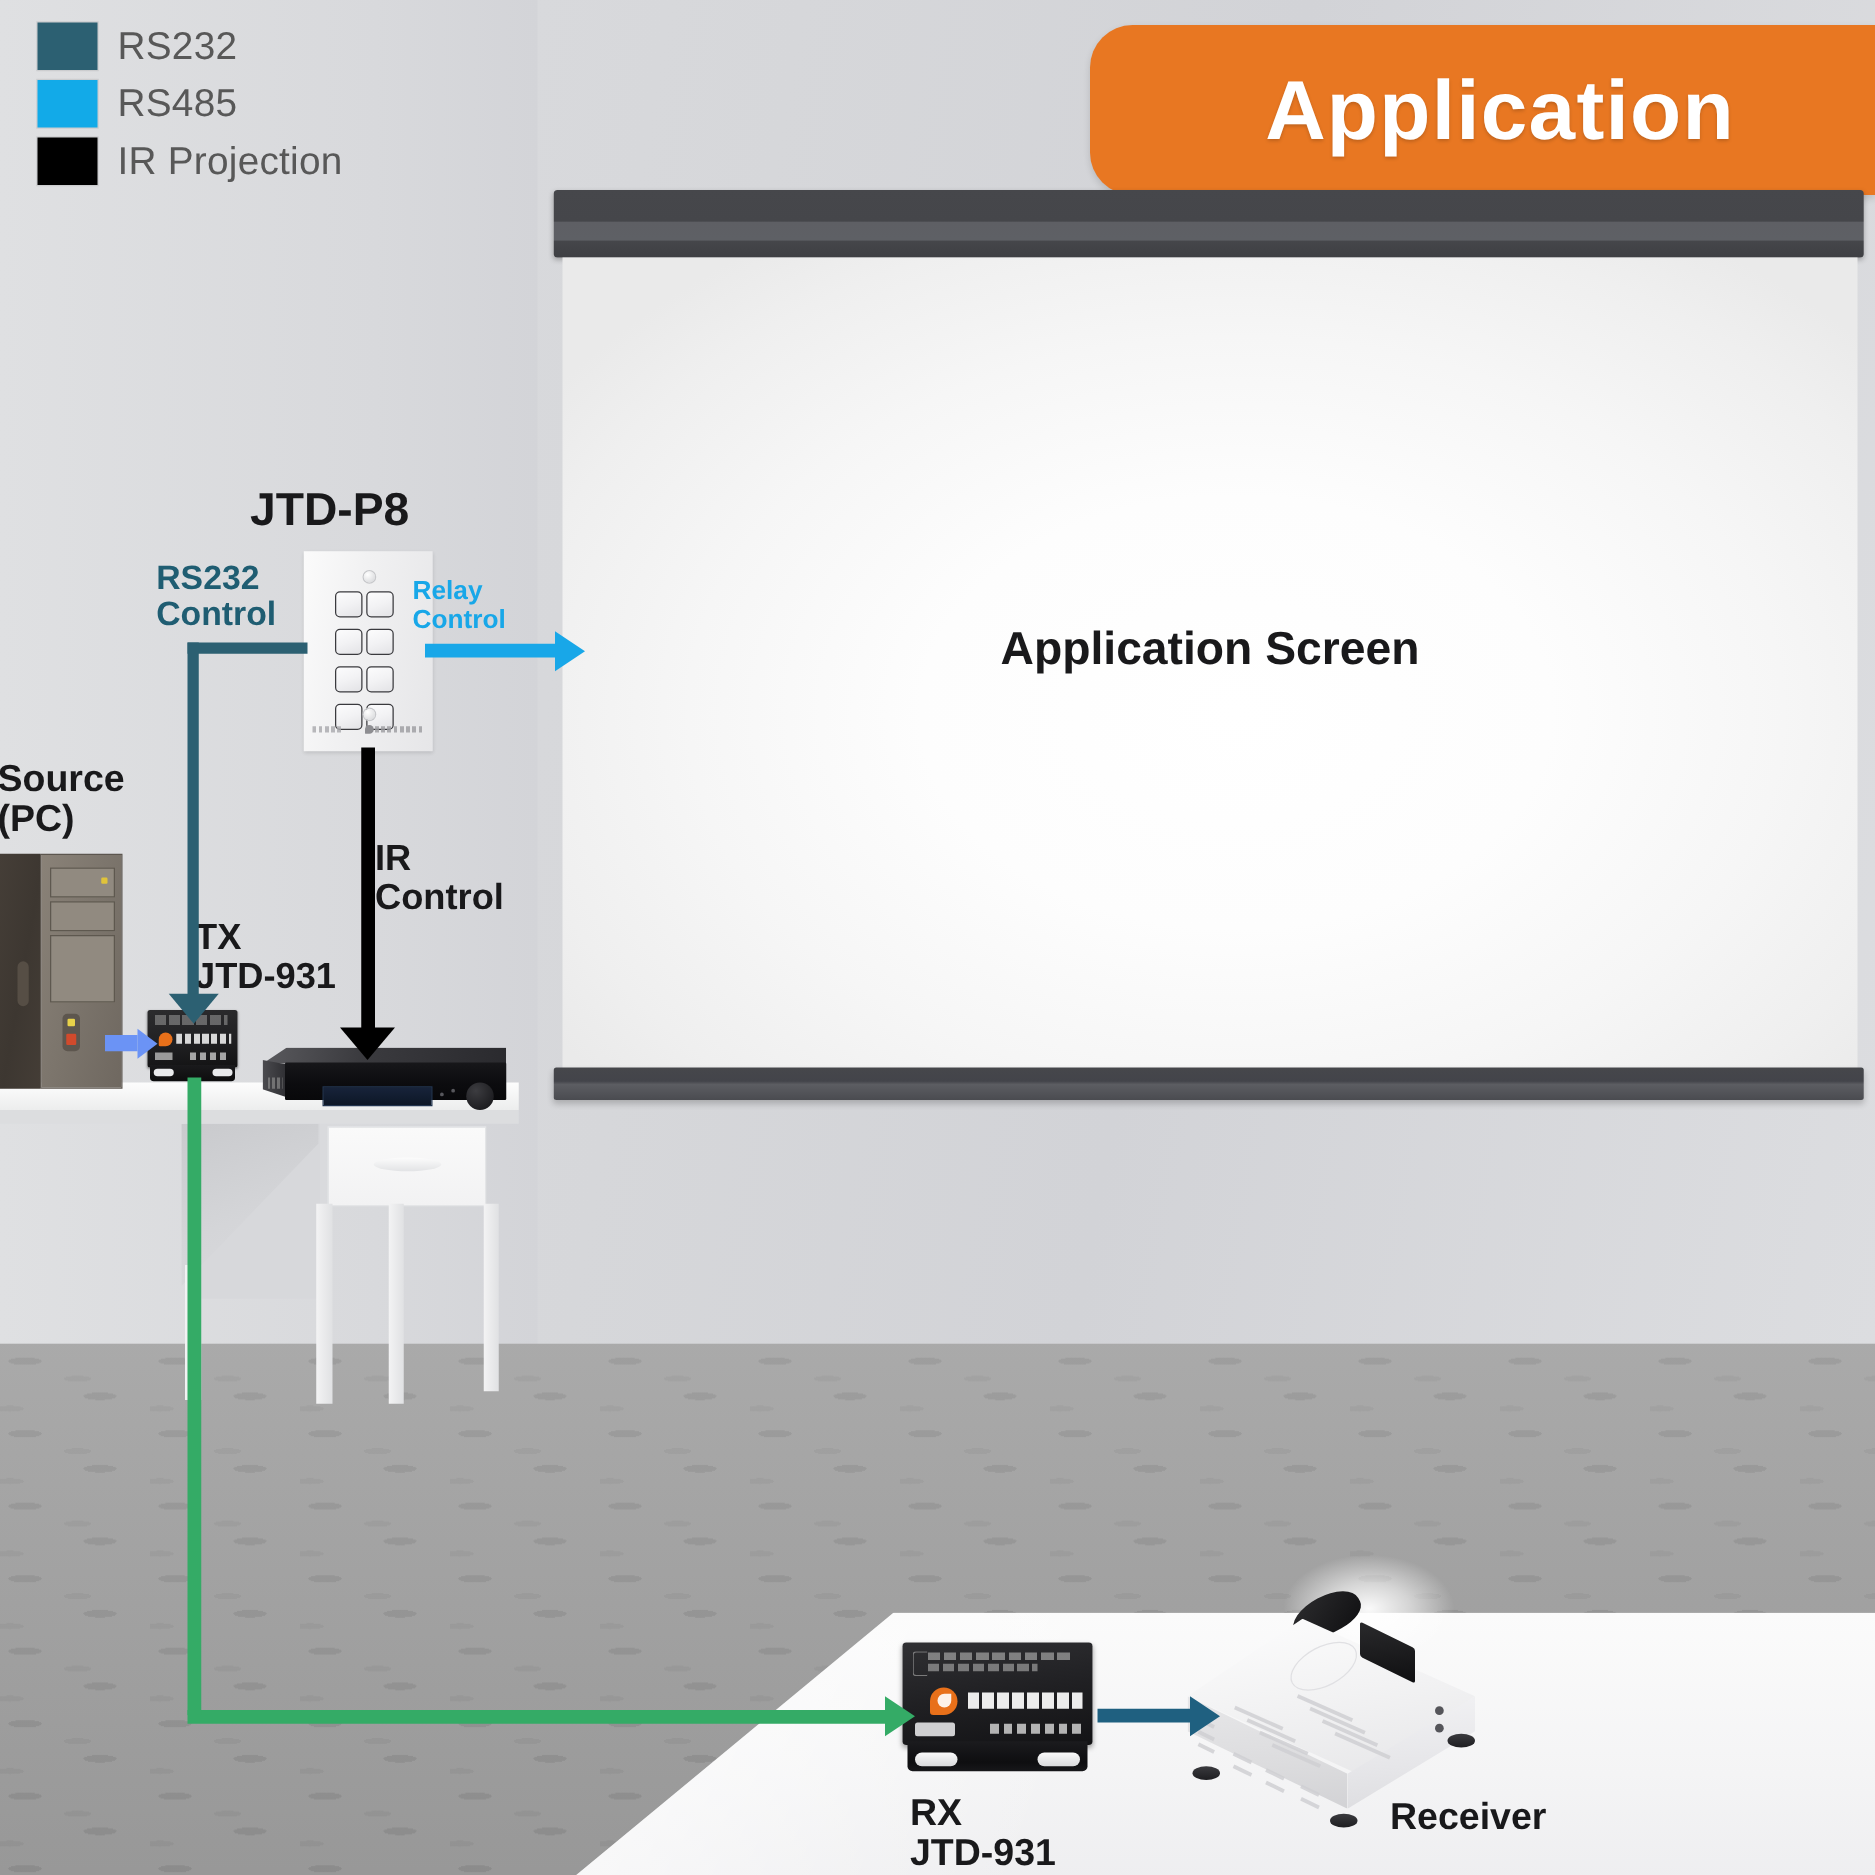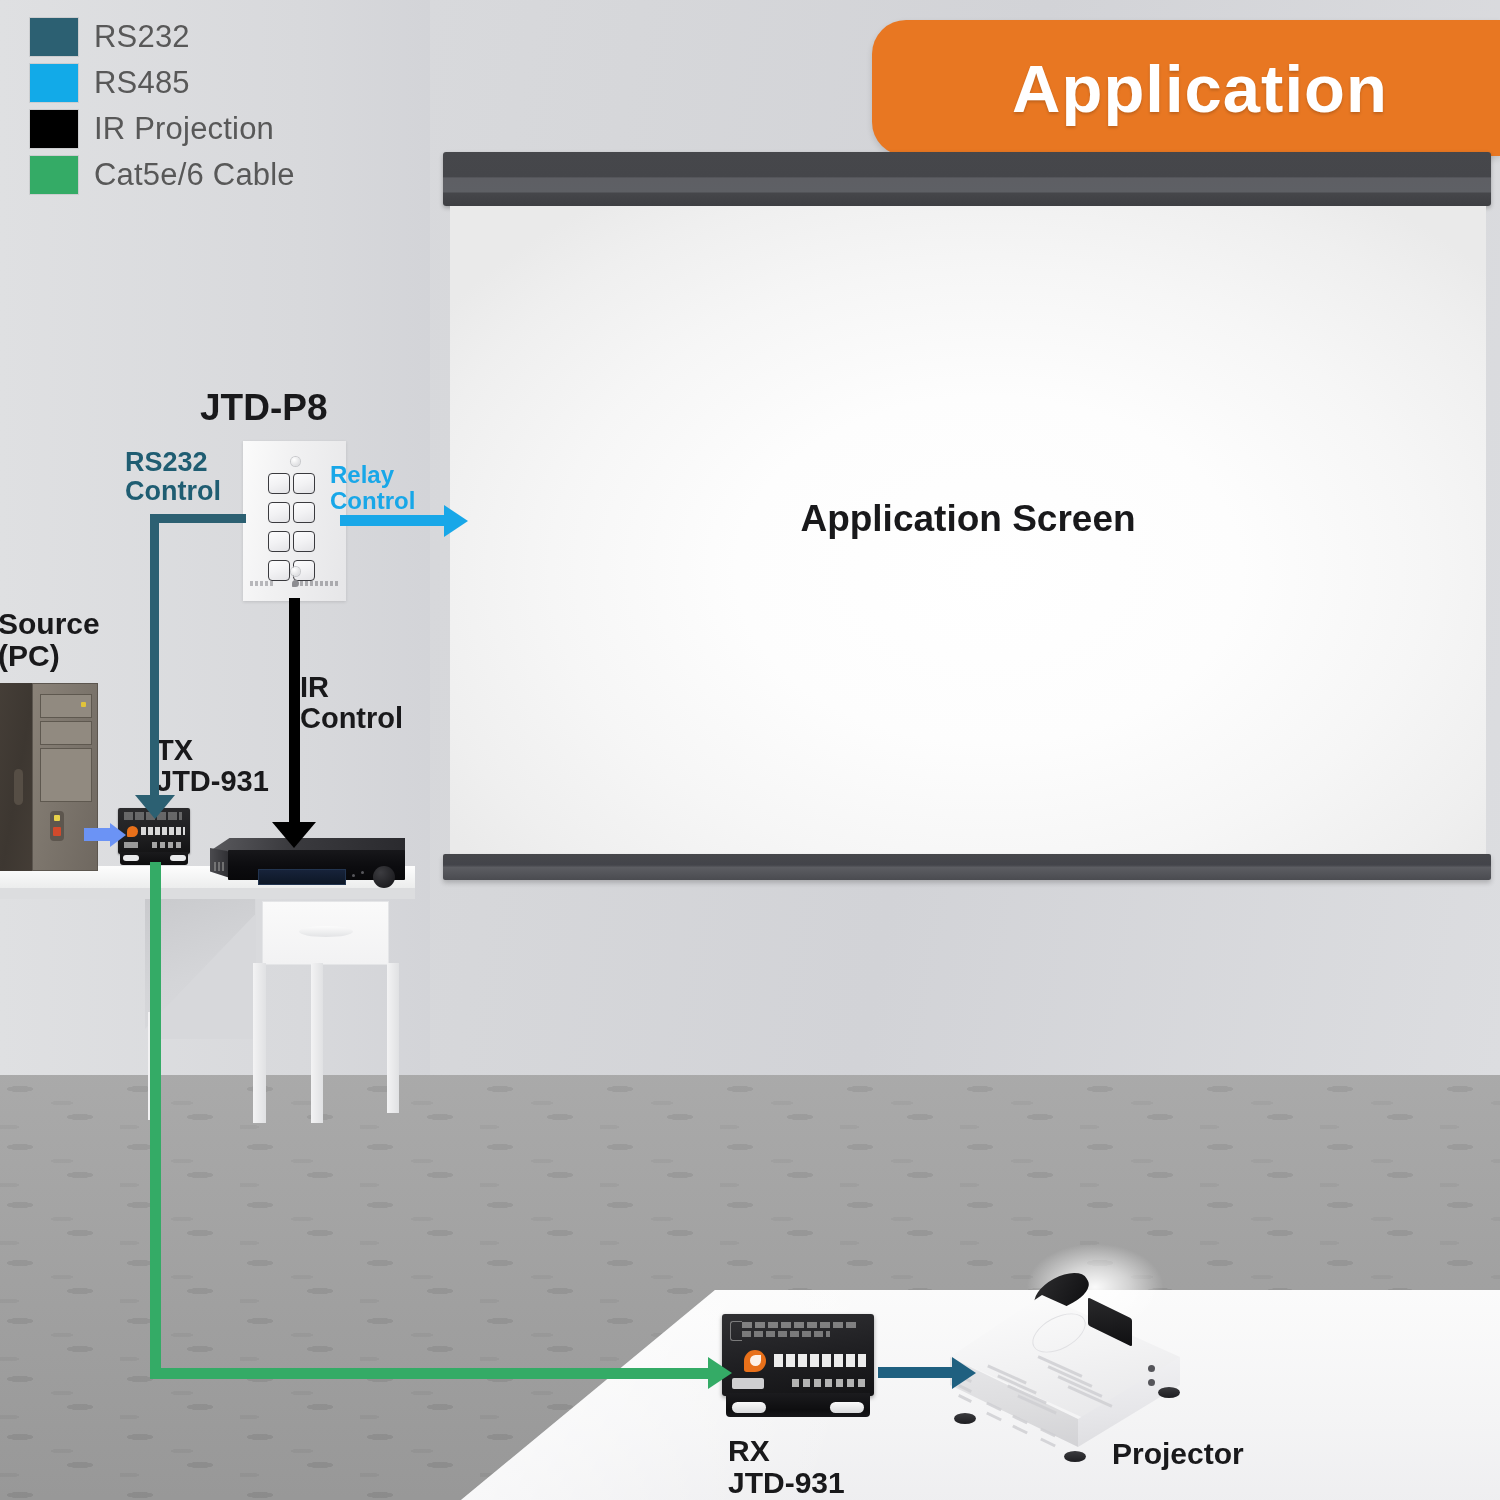--- a/index.html
+++ b/index.html
@@ -305,24 +305,20 @@
       <div class="legend-label">RS232</div>
     </div>
     <div class="legend-row">
       <div class="swatch" style="background:#12aae8"></div>
       <div class="legend-label">RS485</div>
     </div>
     <div class="legend-row">
       <div class="swatch" style="background:#000000"></div>
       <div class="legend-label">IR Projection</div>
     </div>
-    <div class="legend-row">
-      <div class="swatch" style="background:#34ab66"></div>
-      <div class="legend-label">Cat5e/6 Cable</div>
-    </div>
   </div>
 
   <div class="app-banner">
     <span>Application</span>
   </div>
 
   <div class="scr-top"></div>
   <div class="scr-canvas"></div>
   <div class="scr-bot"></div>
   <div class="scr-label">Application Screen</div>
@@ -458,33 +454,33 @@
     <div class="p-vent" style="left:100px;top:176px;width:16px;transform:rotate(26deg);"></div>
     <div class="p-vent" style="left:100px;top:186px;width:16px;transform:rotate(26deg);"></div>
 
     <div class="p-dot" style="left:208px;top:110px"></div>
     <div class="p-dot" style="left:208px;top:124px"></div>
 
     <div class="p-foot" style="left:14px;top:158px"></div>
     <div class="p-foot" style="left:124px;top:196px"></div>
     <div class="p-foot" style="left:218px;top:132px"></div>
   </div>
-  <div class="lbl lbl-dark" style="left:1112px;top:1438px;font-size:30px;">Projector</div>
+  <div class="lbl lbl-dark" style="left:1112px;top:1438px;font-size:30px;">Receiver</div>
 
   <div class="ln" style="left:150px;top:514px;width:96px;height:9px;background:#2c6072;"></div>
   <div class="ln" style="left:150px;top:514px;width:9px;height:288px;background:#2c6072;"></div>
   <div class="tri" style="left:135px;top:795px;border-left:20px solid transparent;border-right:20px solid transparent;border-top:24px solid #2c6072;"></div>
   <div class="lbl lbl-rs232 txt-center" style="left:125px;top:448px;width:140px;font-size:27px;">
     <div>RS232</div>
     <div>Control</div>
   </div>
 
   <div class="ln" style="left:340px;top:515px;width:104px;height:11px;background:#18a7e8;"></div>
   <div class="tri" style="left:444px;top:505px;border-top:16px solid transparent;border-bottom:16px solid transparent;border-left:24px solid #18a7e8;"></div>
-  <div class="lbl lbl-rs485 txt-center" style="left:330px;top:462px;width:125px;font-size:24px;">
+  <div class="lbl lbl-rs485 txt-center" style="left:330px;top:462px;width:125px;font-size:21px;">
     <div>Relay</div>
     <div>Control</div>
   </div>
 
   <div class="ln" style="left:289px;top:598px;width:11px;height:230px;background:#000;"></div>
   <div class="tri" style="left:272px;top:822px;border-left:22px solid transparent;border-right:22px solid transparent;border-top:26px solid #000;"></div>
   <div class="lbl lbl-dark txt-center" style="left:300px;top:672px;width:110px;font-size:29px;">
     <div>IR</div>
     <div>Control</div>
   </div>

